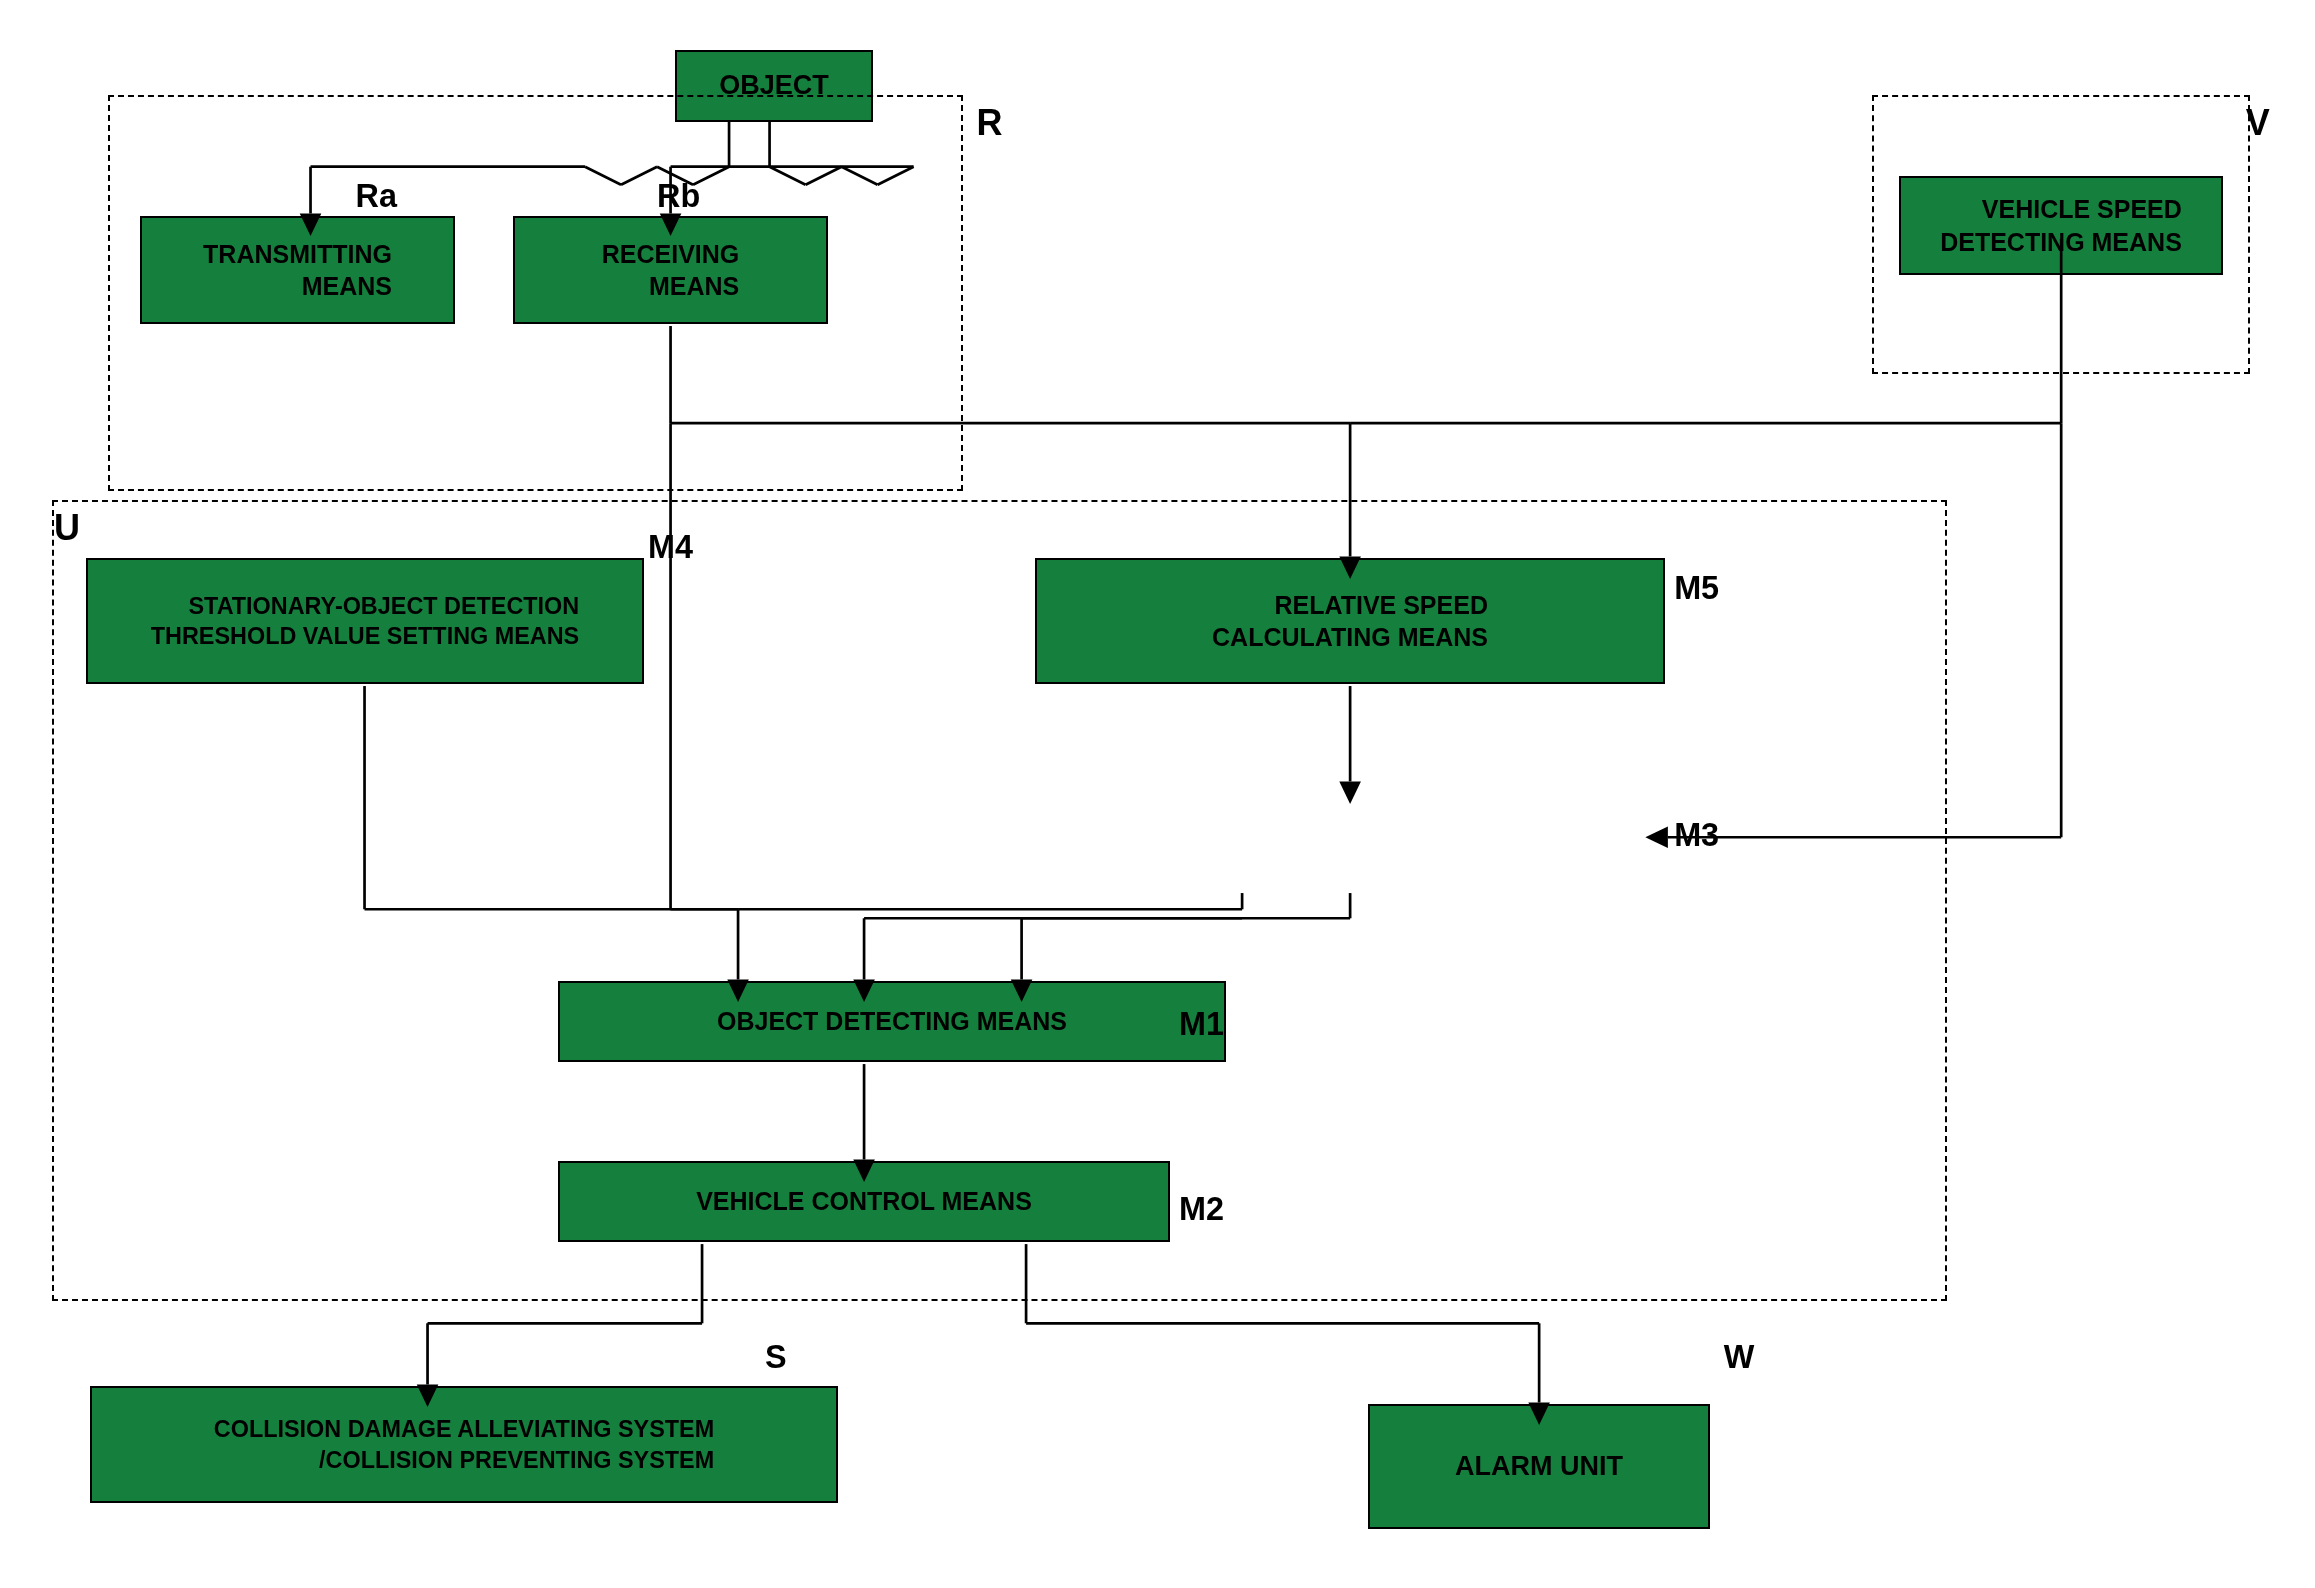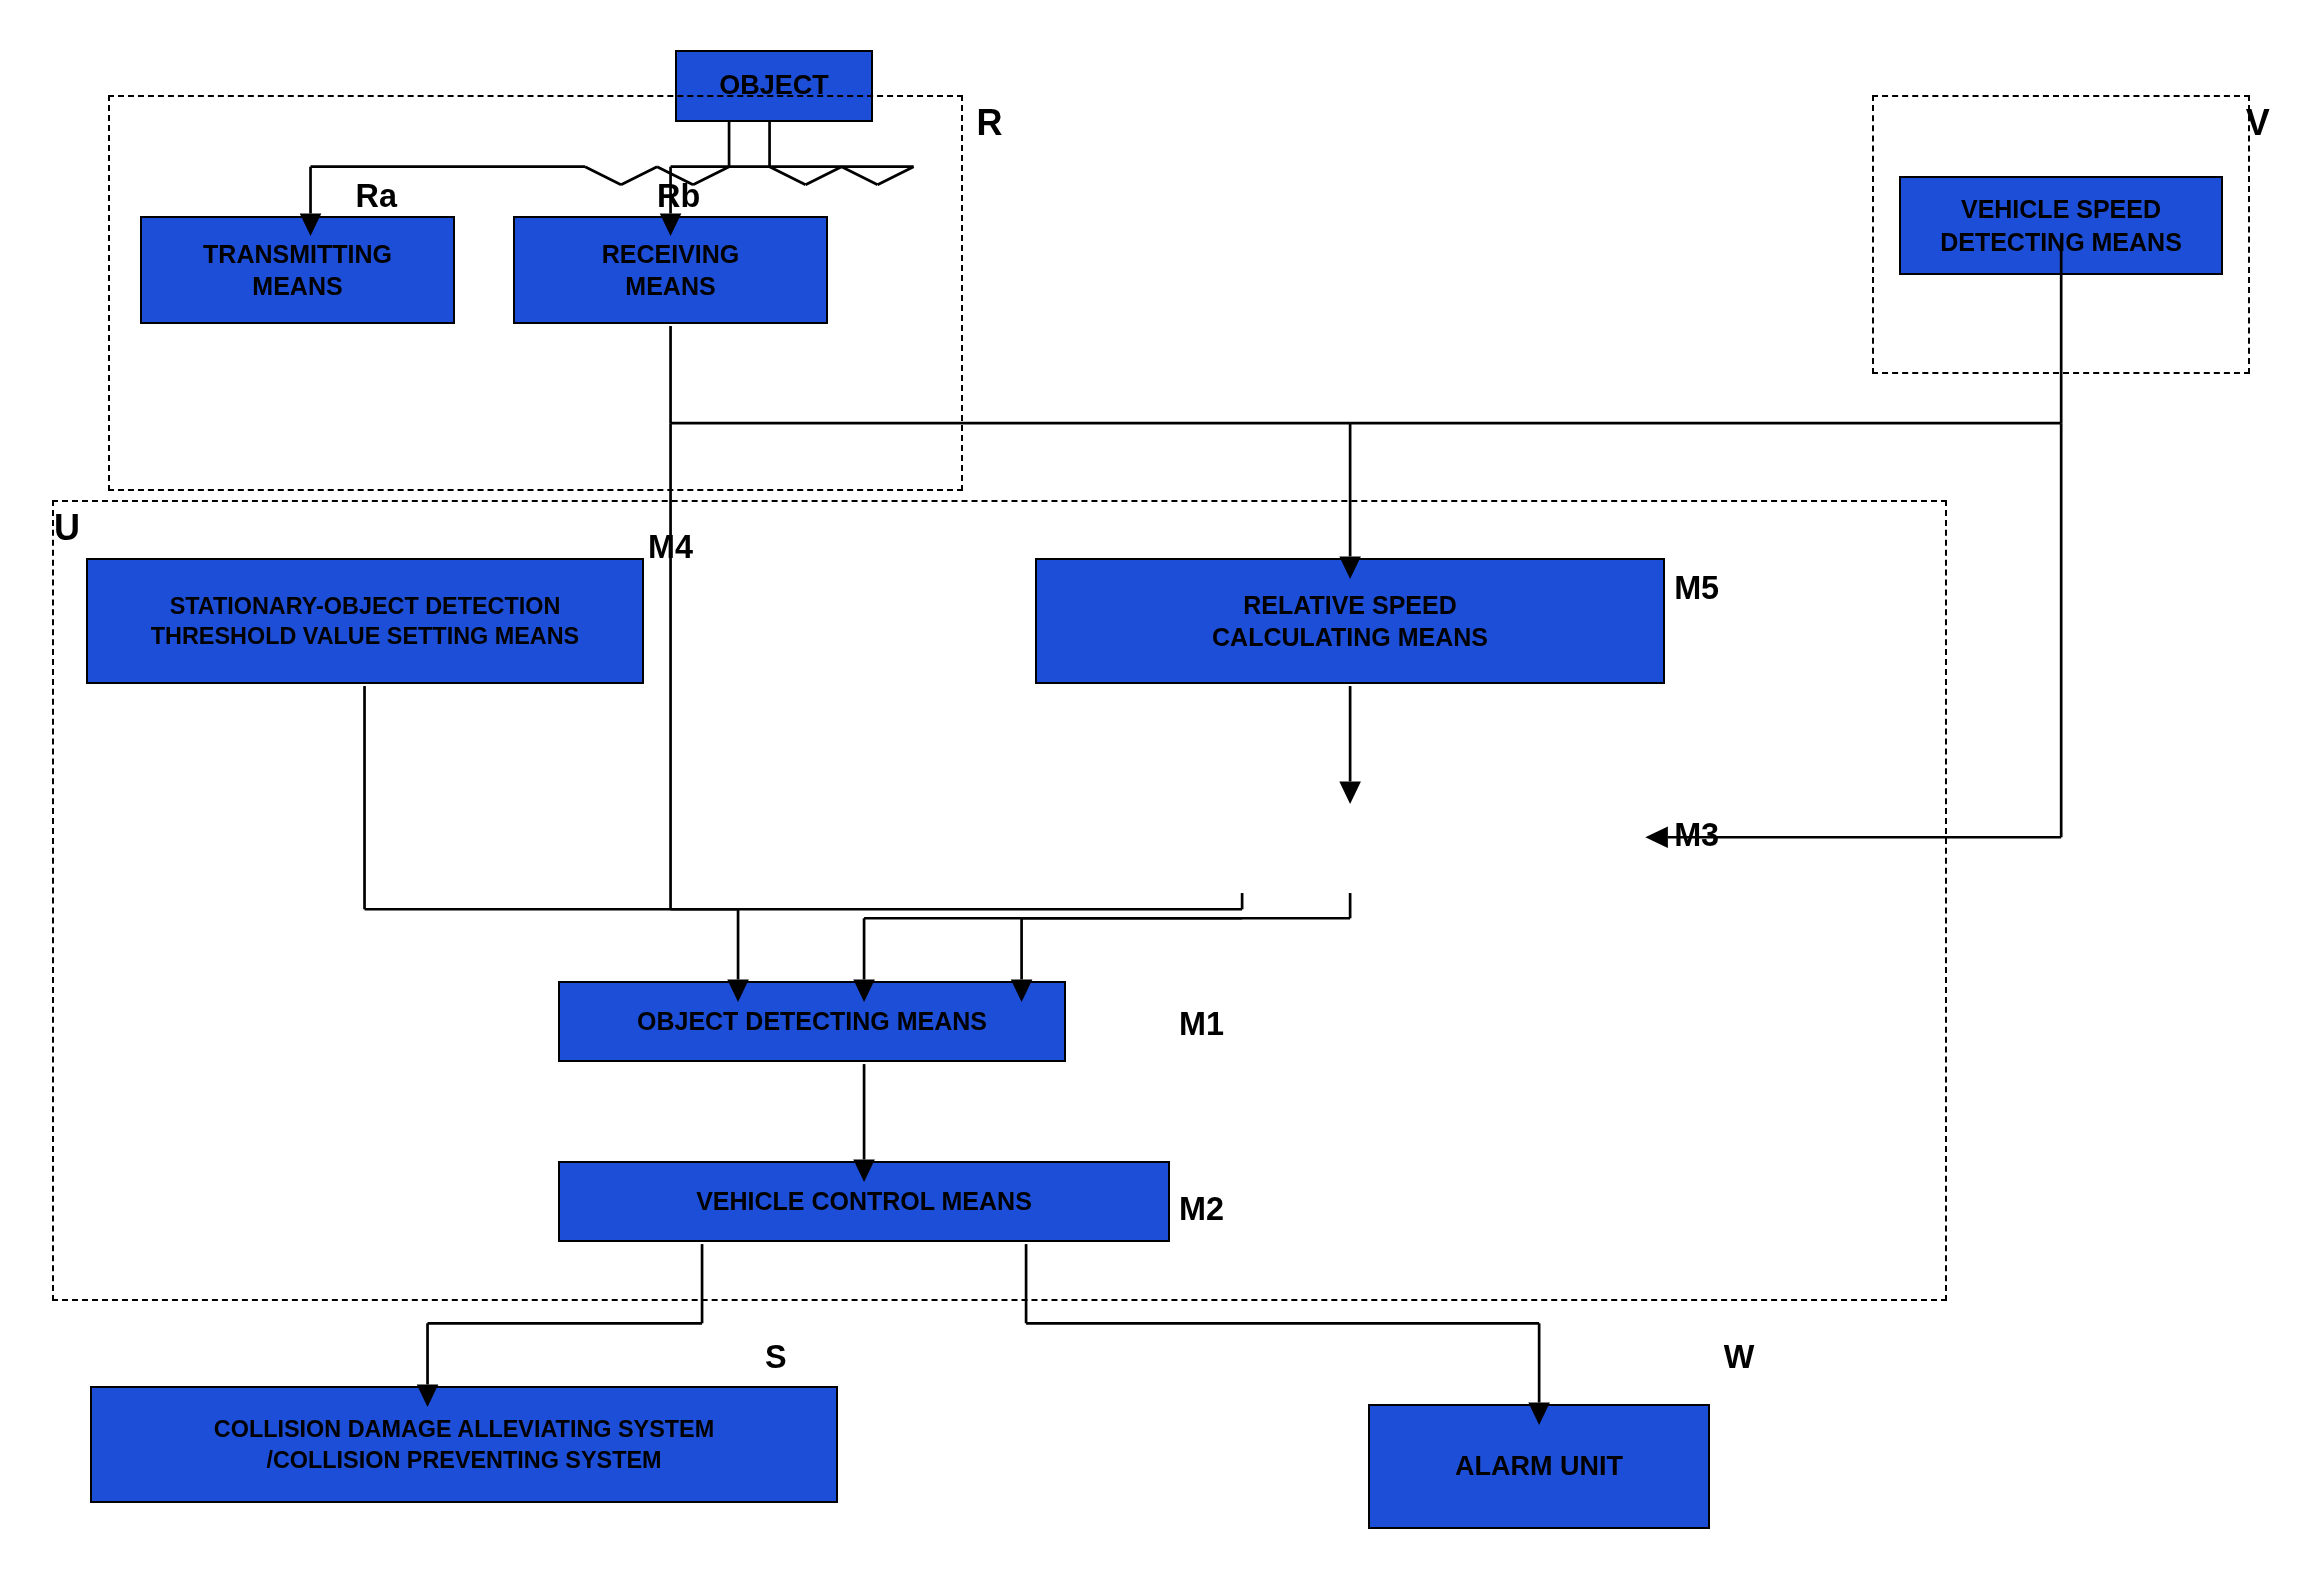--- a/index.html
+++ b/index.html
@@ -15,25 +15,25 @@
     .diagram {
       position: relative;
       width: 2315px;
       height: 1589px;
     }
 
     
     .box {
       position: absolute;
       border: 2.7px solid #000;
-      background: #1d4ed8;
+      background: #15803d;
       display: flex;
       align-items: center;
       justify-content: center;
-      text-align: center;
+      text-align: right;
       font-size: 25px;
       font-weight: bold;
       line-height: 1.3;
       padding: 9px 0;
     }
 
     
     .region {
       position: absolute;
       border: 2.7px dashed #000;
@@ -108,21 +108,21 @@
 
   <div class="box" style="left:1899px;top:176px;width:324px;height:99px;font-size:25px;">VEHICLE SPEED<br>DETECTING MEANS</div>
 
   <div class="region" style="left:52px;top:500px;width:1895px;height:801px;"></div>
 
   <div class="box" style="left:86px;top:558px;width:558px;height:126px;font-size:23.4px;">STATIONARY-OBJECT DETECTION<br>THRESHOLD VALUE SETTING MEANS</div>
 
   <div class="box" style="left:1035px;top:558px;width:630px;height:126px;font-size:25px;">RELATIVE SPEED<br>CALCULATING MEANS</div>
 
 
-  <div class="box" style="left:558px;top:981px;width:508px;height:81px;font-size:25px;">OBJECT DETECTING MEANS</div>
+  <div class="box" style="left:558px;top:981px;width:668px;height:81px;font-size:25px;">OBJECT DETECTING MEANS</div>
 
   <div class="box" style="left:558px;top:1161px;width:612px;height:81px;font-size:25px;">VEHICLE CONTROL MEANS</div>
 
   <div class="box" style="left:90px;top:1386px;width:748px;height:117px;font-size:23.4px;">COLLISION DAMAGE ALLEVIATING SYSTEM<br>/COLLISION PREVENTING SYSTEM</div>
 
   <div class="box" style="left:1368px;top:1404px;width:342px;height:125px;font-size:27px;">ALARM UNIT</div>
 
   <svg style="position:absolute;top:0;left:0;width:2315px;height:1589px;pointer-events:none;" viewBox="0 0 2572 1765" width="2315" height="1589">
 
     <text x="1085" y="150" font-size="40" font-weight="bold" font-family="Arial">R</text>

